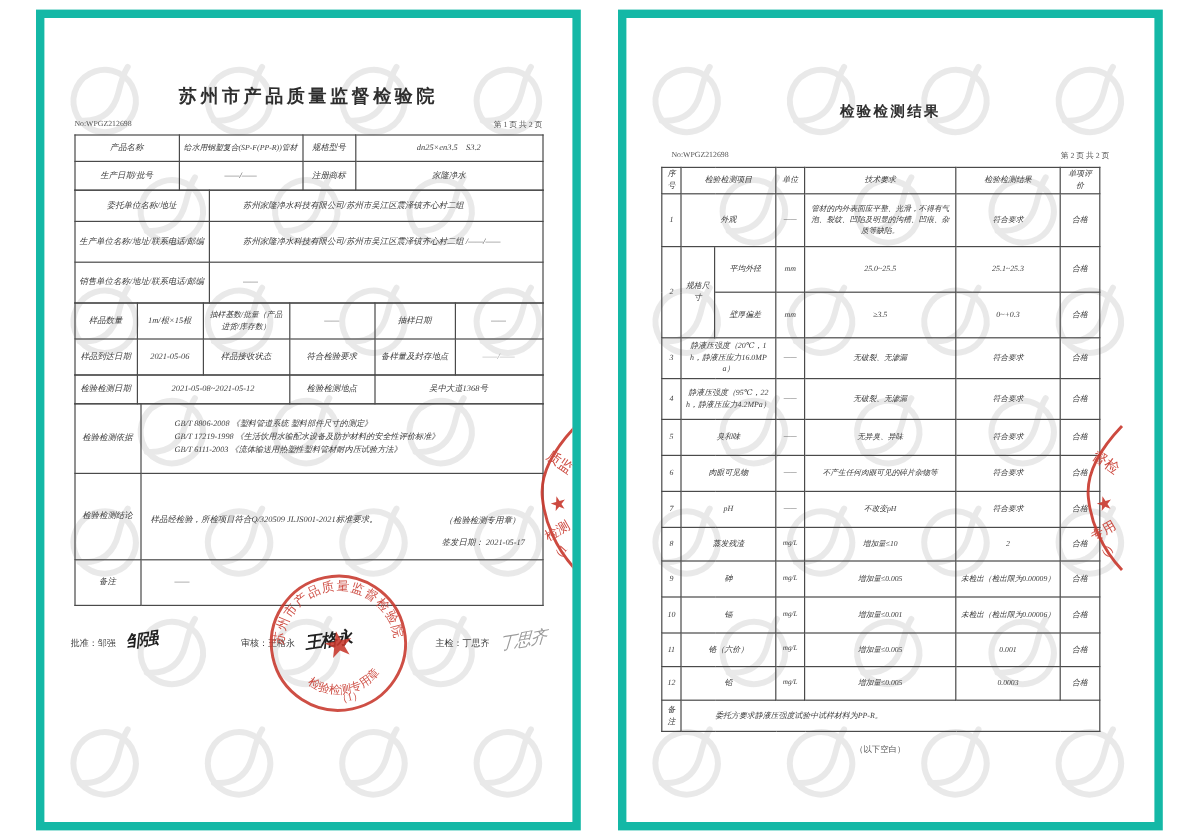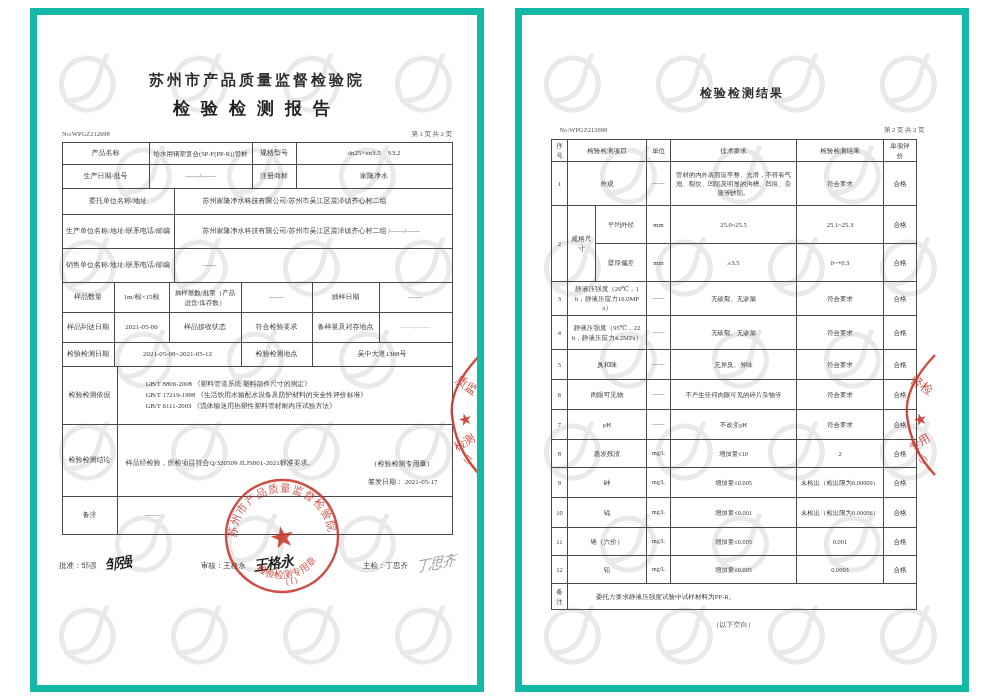--- a/index.html
+++ b/index.html
@@ -12,21 +12,21 @@
   .content{position:relative;z-index:1;}
   .wm{position:absolute;z-index:0;opacity:.55;transform:rotate(-18deg);pointer-events:none;}
   
   .org{margin-top:56px;text-align:center;font-size:15px;font-weight:700;letter-spacing:3px;color:#2e2e2e;}
   .doc-title{margin-top:7px;text-align:center;font-size:17px;font-weight:700;letter-spacing:11px;color:#222;}
   .no-row{display:flex;justify-content:space-between;width:390px;margin:10px auto 3px;font-size:6.5px;color:#555;}
   .p2-title{margin-top:70px;text-align:center;font-size:12px;font-weight:700;letter-spacing:2px;color:#2e2e2e;}
   .n2{width:365px;margin:24px auto 4px;}
   
   table{border-collapse:collapse;table-layout:fixed;margin:0 auto;background:transparent;}
-  .t{width:390px;} .t+.t{margin-top:-1px;}
+  .t{width:390px;font-style:italic;} .t+.t{margin-top:-1px;}
   td{border:1px solid var(--line);font-size:7px;line-height:1.45;text-align:center;
      vertical-align:middle;padding:1px 3px;word-break:break-all;color:var(--ink);}
   td.left{text-align:left;padding-left:28px;}
   td.rel{position:relative;}
   .basis div{text-align:left;font-size:6.8px;line-height:1.6;}
   .concl{text-align:left;padding:5px 4px 0 5px;font-size:7px;}
   .seal-note{position:absolute;right:18px;top:34px;font-size:7px;}
   .issue{position:absolute;right:14px;top:52px;font-size:7px;}
   .rt{width:365px;margin-left:29px;}
   .rt td{font-size:6.6px;}
@@ -41,21 +41,20 @@
   .edge-seal{position:absolute;top:336px;z-index:2;opacity:.9;}
   #p1 .edge-seal{right:-4px;} #p2 .edge-seal{right:26px;}
   .rs{stroke:var(--seal-red);} .rf{fill:var(--seal-red);} 
 </style>
 </head>
 <body>
 
 <div class="page" id="p1">
  <div class="content">
   <div class="org">苏州市产品质量监督检验院</div>
-  <div class="doc-title">检验检测报告</div>
   <div class="no-row">
     <span>No:WPGZ212698</span>
     <span>第 1 页 共 2 页</span>
   </div>
 
   <table class="t">
    <colgroup>
           <col style="width:87px">
           <col style="width:103px">
           <col style="width:44px">

